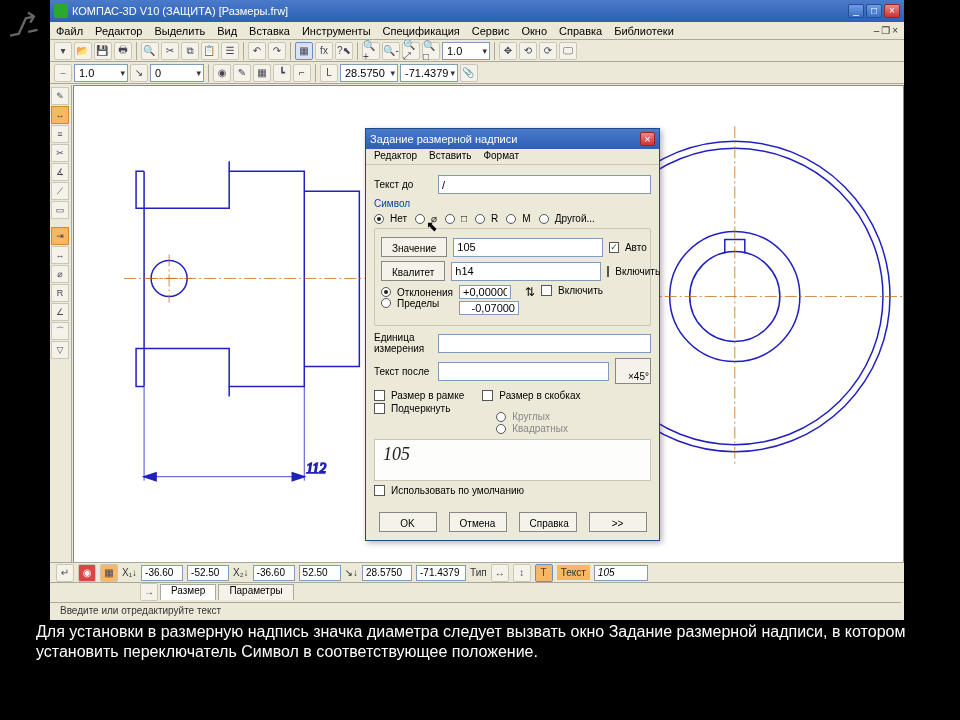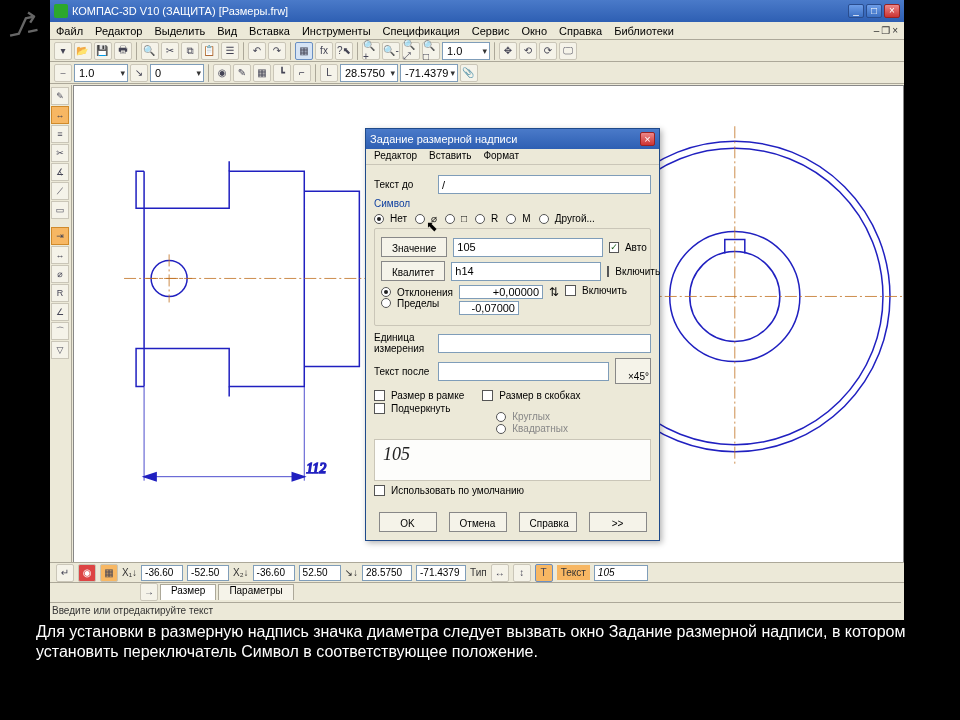--- a/index.html
+++ b/index.html
@@ -27,21 +27,21 @@
 svg.cad .center { stroke:#c07020; stroke-width:0.8; stroke-dasharray: 12 3 2 3; }
 svg.cad .dim { stroke:#2020c0; stroke-width:0.8; fill:none; }
 .dimnum { font: italic 14px 'Times New Roman', serif; fill:#2020c0; }
 
 .bottom1 { position:absolute; left:0; right:0; bottom: 38px; height: 20px; background:#ece9d8; border-top:1px solid #aca899; display:flex; align-items:center; gap:4px; padding:0 6px; font-size:11px; }
 .bottom1 .fld { height:16px; background:#fff; border:1px solid #7f9db9; padding:0 3px; font-size:10px; display:flex; align-items:center; }
 .bottom1 .lbl { font-size:10px; color:#333; }
 .bottom2 { position:absolute; left:0; right:0; bottom: 20px; height:18px; background:#ece9d8; border-top:1px solid #aca899; display:flex; align-items:center; font-size:11px; }
 .tab { height:16px; padding:0 10px; border:1px solid #aca899; background:#f5f3e9; border-bottom:none; font-size:10px; margin-left:2px; }
 .tab.act { background:#fff; }
-.status { position:absolute; left:0; right:3px; bottom:0; height:18px; background:#ece9d8; border-top:1px solid #aca899; font-size:10px; padding:2px 2px; color:#333; }
+.status { position:absolute; left:0; right:3px; bottom:0; height:18px; background:#ece9d8; border-top:1px solid #aca899; font-size:10px; padding:2px 10px; color:#333; }
 
 .dialog { position:absolute; left:315px; top:128px; width:295px; background:#ece9d8; border:1px solid #1f4a8a; box-shadow: 2px 2px 6px rgba(0,0,0,0.3); }
 .dlgtitle { height:20px; background:linear-gradient(#4a7ac9,#2e5fb3); color:#fff; font-size:11px; display:flex; align-items:center; padding:0 4px; }
 .dlgtitle .x { margin-left:auto; width:15px; height:14px; background:linear-gradient(#e88,#c33); border:1px solid #922; color:#fff; text-align:center; line-height:12px; font-size:11px; border-radius:2px; }
 .dlgmenu { height:16px; display:flex; gap:12px; padding:1px 8px; font-size:10px; border-bottom:1px solid #cac6b8; }
 .dlgbody { padding: 6px 8px; font-size:10px; }
 .row { display:flex; align-items:center; gap:6px; margin: 4px 0; }
 .lbl2 { width:58px; font-size:10px; }
 .txtin { flex:1; height:19px; background:#fff; border:1px solid #7f9db9; padding:0 3px; font-size:11px; }
 .btn2 { height:20px; padding:5px 10px; background:#f5f3e9; border:1px solid #888; font-size:10px; }
@@ -301,21 +301,21 @@
             <span class="radio" style="margin:0">
                 <span class="r on"></span>
                 <span>Отклонения</span>
               </span><br>
             <span class="radio" style="margin:0">
                 <span class="r"></span>
                 <span>Пределы</span>
               </span>
           </div>
           <div style="display:flex;flex-direction:column;gap:2px">
-            <input class="txtin" style="width: 84px; height: 16px; text-align: right;" value="+0,00000">
+            <input class="txtin" style="width: 52px; height: 16px; text-align: right;" value="+0,00000">
             <input class="txtin" style="width: 60px; height: 16px; text-align: right;" value="-0,07000">
           </div>
           <span style="font-size:12px">⇅</span>
           <span class="chk"></span>
           <span>Включить</span>
         </div>
       </div>
       <div class="row">
         <span class="lbl2" style="width:58px">Единица измерения</span>
         <input class="txtin" style="">

